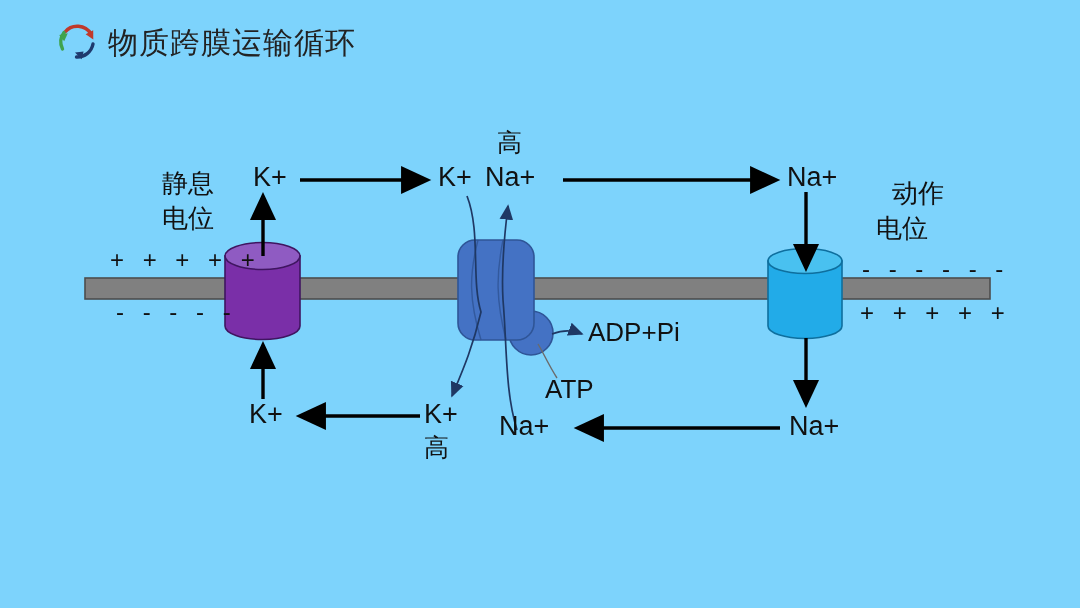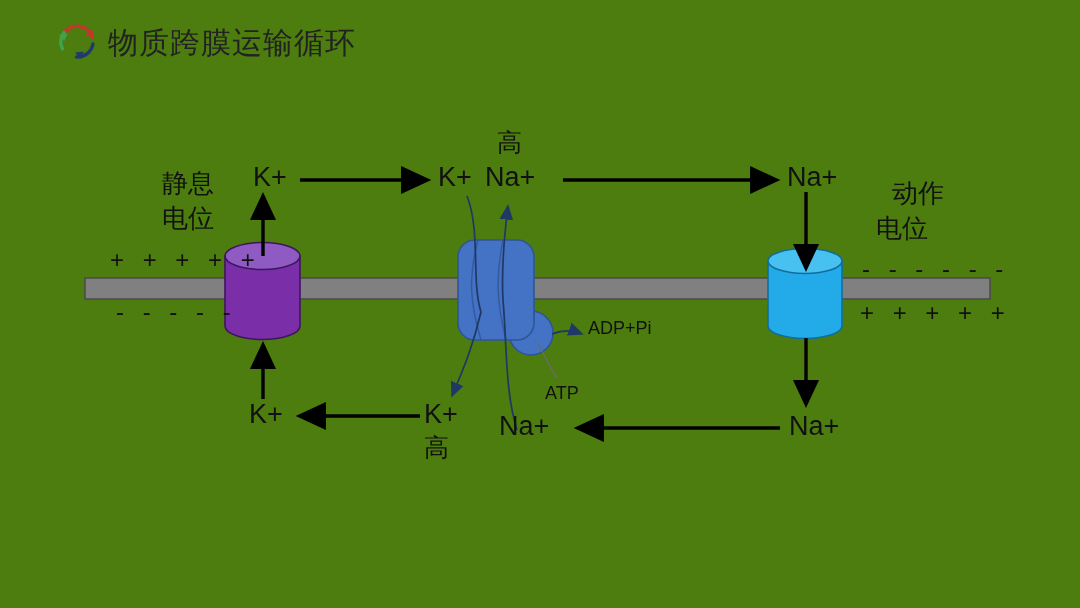--- a/index.html
+++ b/index.html
@@ -7,21 +7,21 @@
     padding: 0;
     background: #ffffff;
   }
   body {
     font-family: "Liberation Sans", "DejaVu Sans", sans-serif;
   }
   #slide {
     position: relative;
     width: 1080px;
     height: 608px;
-    background: #4d7c0f;
+    background: #7dd3fc;
     overflow: hidden;
   }
 
   
   #header {
     position: absolute;
     left: 0; top: 0;
     width: 1080px;
     height: 92px;
   }
@@ -56,21 +56,21 @@
     position: absolute;
     font-family: "Liberation Sans", "DejaVu Sans", sans-serif;
     color: #111111;
     white-space: nowrap;
     line-height: 1.05;
   }
   .lbl-ion   { font-size: 27px; }
   .lbl-cn    { font-size: 25px; font-family: "DejaVu Sans", "Liberation Sans", sans-serif; }
   .lbl-cn-big{ font-size: 26px; font-family: "DejaVu Sans", "Liberation Sans", sans-serif; text-align: center; }
   .lbl-charge{ font-size: 24px; letter-spacing: 6px; font-family: "Liberation Sans", sans-serif; }
-  .lbl-atp   { font-size: 18px; }
+  .lbl-atp   { font-size: 26px; }
 </style>
 </head>
 <body>
 
 <div id="slide">
 
   <div id="header">
     <div id="logo-icon">
       <svg width="44" height="44" viewBox="0 0 44 44" aria-hidden="true">
 
@@ -170,21 +170,21 @@
   <div class="lbl lbl-ion" style="left:253px; top:163px;">K+</div>
   <div class="lbl lbl-ion" style="left:249px; top:400px;">K+</div>
 
   <div class="lbl lbl-ion" style="left:438px; top:163px;">K+</div>
   <div class="lbl lbl-cn" style="left:497px; top:130px;">高</div>
   <div class="lbl lbl-ion" style="left:485px; top:163px;">Na+</div>
   <div class="lbl lbl-ion" style="left:424px; top:400px;">K+</div>
   <div class="lbl lbl-cn" style="left:424px; top:435px;">高</div>
   <div class="lbl lbl-ion" style="left:499px; top:412px;">Na+</div>
   <div class="lbl lbl-atp" style="left:588px; top:319px;">ADP+Pi</div>
-  <div class="lbl lbl-atp" style="left:545px; top:384px;">ATP</div>
+  <div class="lbl lbl-atp" style="left:545px; top:376px;">ATP</div>
 
   <div class="lbl lbl-ion" style="left:787px; top:163px;">Na+</div>
   <div class="lbl lbl-ion" style="left:789px; top:412px;">Na+</div>
   <div class="lbl lbl-cn-big" style="left:876px; top:180px; width:84px;">动作</div>
   <div class="lbl lbl-cn-big" style="left:860px; top:215px; width:84px;">电位</div>
   <div class="lbl lbl-charge" style="left:862px; top:256px;">- - - - - -</div>
   <div class="lbl lbl-charge" style="left:860px; top:300px;">+ + + + +</div>
 
 </div>
 

